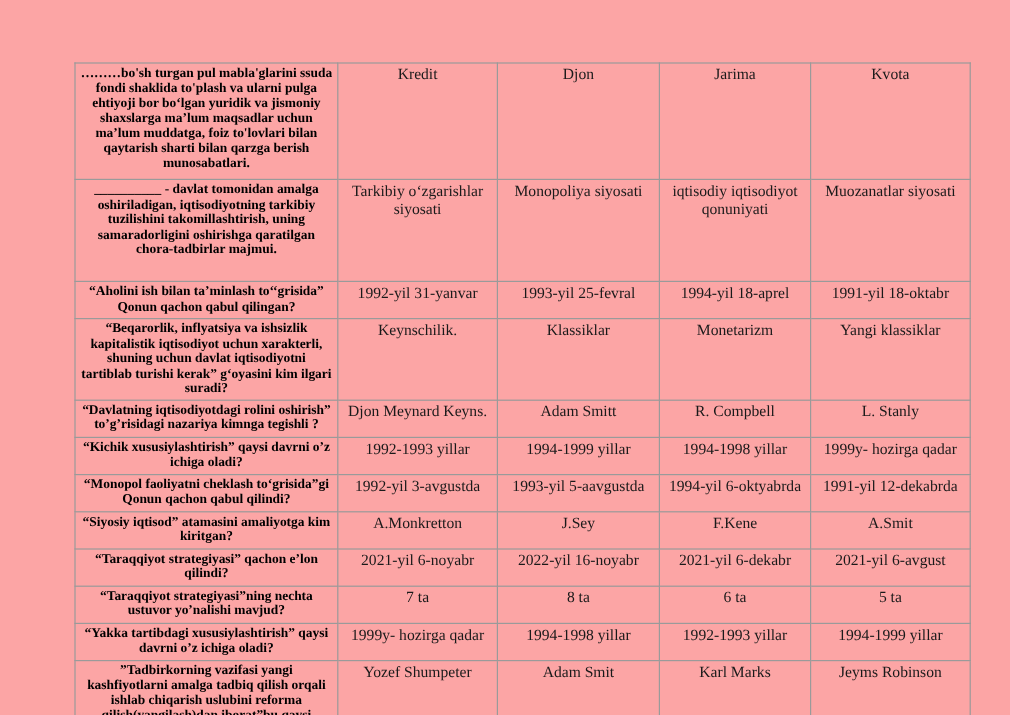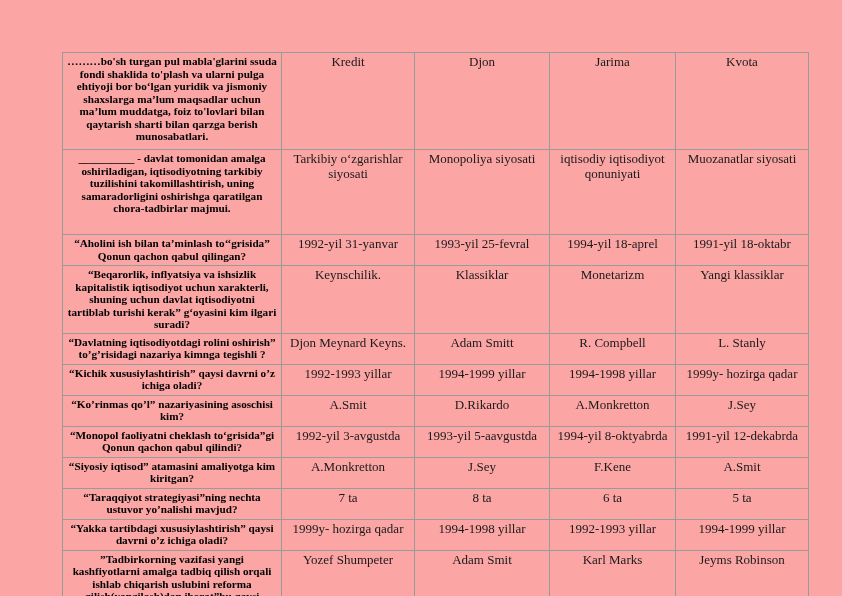--- a/index.html
+++ b/index.html
@@ -118,44 +118,44 @@
       </tr>
 
       <tr class="r-small">
         <td class="q-cell">“Kichik xususiylashtirish” qaysi davrni o’z ichiga oladi?</td>
         <td class="a-cell">1992-1993 yillar</td>
         <td class="a-cell">1994-1999 yillar</td>
         <td class="a-cell">1994-1998 yillar</td>
         <td class="a-cell">1999y- hozirga qadar</td>
       </tr>
 
-      <tr class="r-small">
-        <td class="q-cell">“Ko’rinmas qo’l” nazariyasining asoschisi kim?</td>
-        <td class="a-cell">A.Smit</td>
-        <td class="a-cell">D.Rikardo</td>
-        <td class="a-cell">A.Monkretton</td>
-        <td class="a-cell">J.Sey</td>
-      </tr>
 
       <tr class="r-small">
         <td class="q-cell">“Monopol faoliyatni cheklash to‘grisida”gi Qonun qachon qabul qilindi?</td>
         <td class="a-cell">1992-yil 3-avgustda</td>
         <td class="a-cell">1993-yil 5-aavgustda</td>
-        <td class="a-cell">1994-yil 8-oktyabrda</td>
+        <td class="a-cell">1994-yil 6-oktyabrda</td>
         <td class="a-cell">1991-yil 12-dekabrda</td>
       </tr>
 
       <tr class="r-small">
         <td class="q-cell">“Siyosiy iqtisod” atamasini amaliyotga kim kiritgan?</td>
         <td class="a-cell">A.Monkretton</td>
         <td class="a-cell">J.Sey</td>
         <td class="a-cell">F.Kene</td>
         <td class="a-cell">A.Smit</td>
       </tr>
 
+      <tr class="r-small">
+        <td class="q-cell">“Taraqqiyot strategiyasi” qachon e’lon qilindi?</td>
+        <td class="a-cell">2021-yil 6-noyabr</td>
+        <td class="a-cell">2022-yil 16-noyabr</td>
+        <td class="a-cell">2021-yil 6-dekabr</td>
+        <td class="a-cell">2021-yil 6-avgust</td>
+      </tr>
 
       <tr class="r-small">
         <td class="q-cell">“Taraqqiyot strategiyasi”ning nechta ustuvor yo’nalishi mavjud?</td>
         <td class="a-cell">7 ta</td>
         <td class="a-cell">8 ta</td>
         <td class="a-cell">6 ta</td>
         <td class="a-cell">5 ta</td>
       </tr>
 
       <tr class="r-small">

